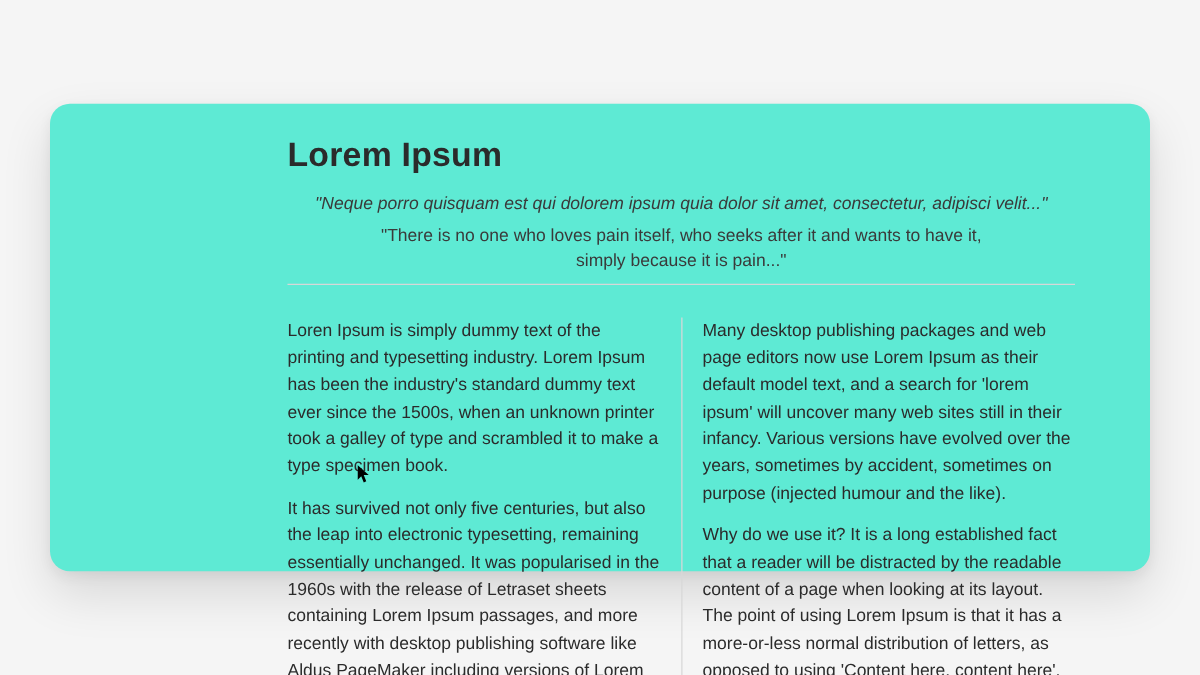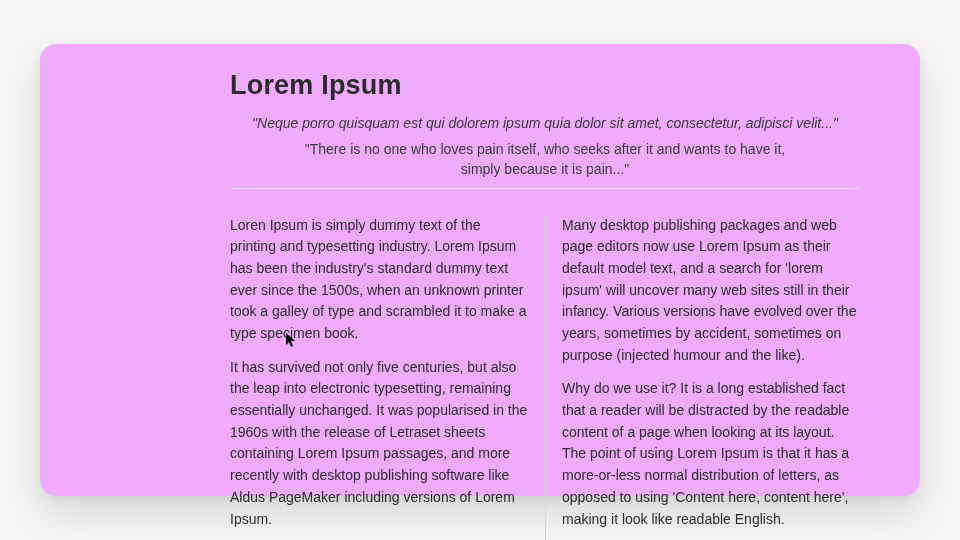--- a/index.html
+++ b/index.html
@@ -14,22 +14,22 @@
   .page {
     position: relative;
     width: 960px;
     height: 540px;
     display: flex;
     align-items: center;
     justify-content: center;
   }
   .card {
     width: 880px;
-    height: 452px;
-    background: #f0abfc;
+    height: 374px;
+    background: #5eead4;
     border-radius: 16px;
     box-shadow: 0 18px 40px rgba(0,0,0,0.12), 0 4px 10px rgba(0,0,0,0.06);
     box-sizing: border-box;
     padding: 26px 60px 20px 190px;
     position: relative;
   }
   h1 {
     margin: 0 0 14px 0;
     font-size: 27px;
     font-weight: 700;

